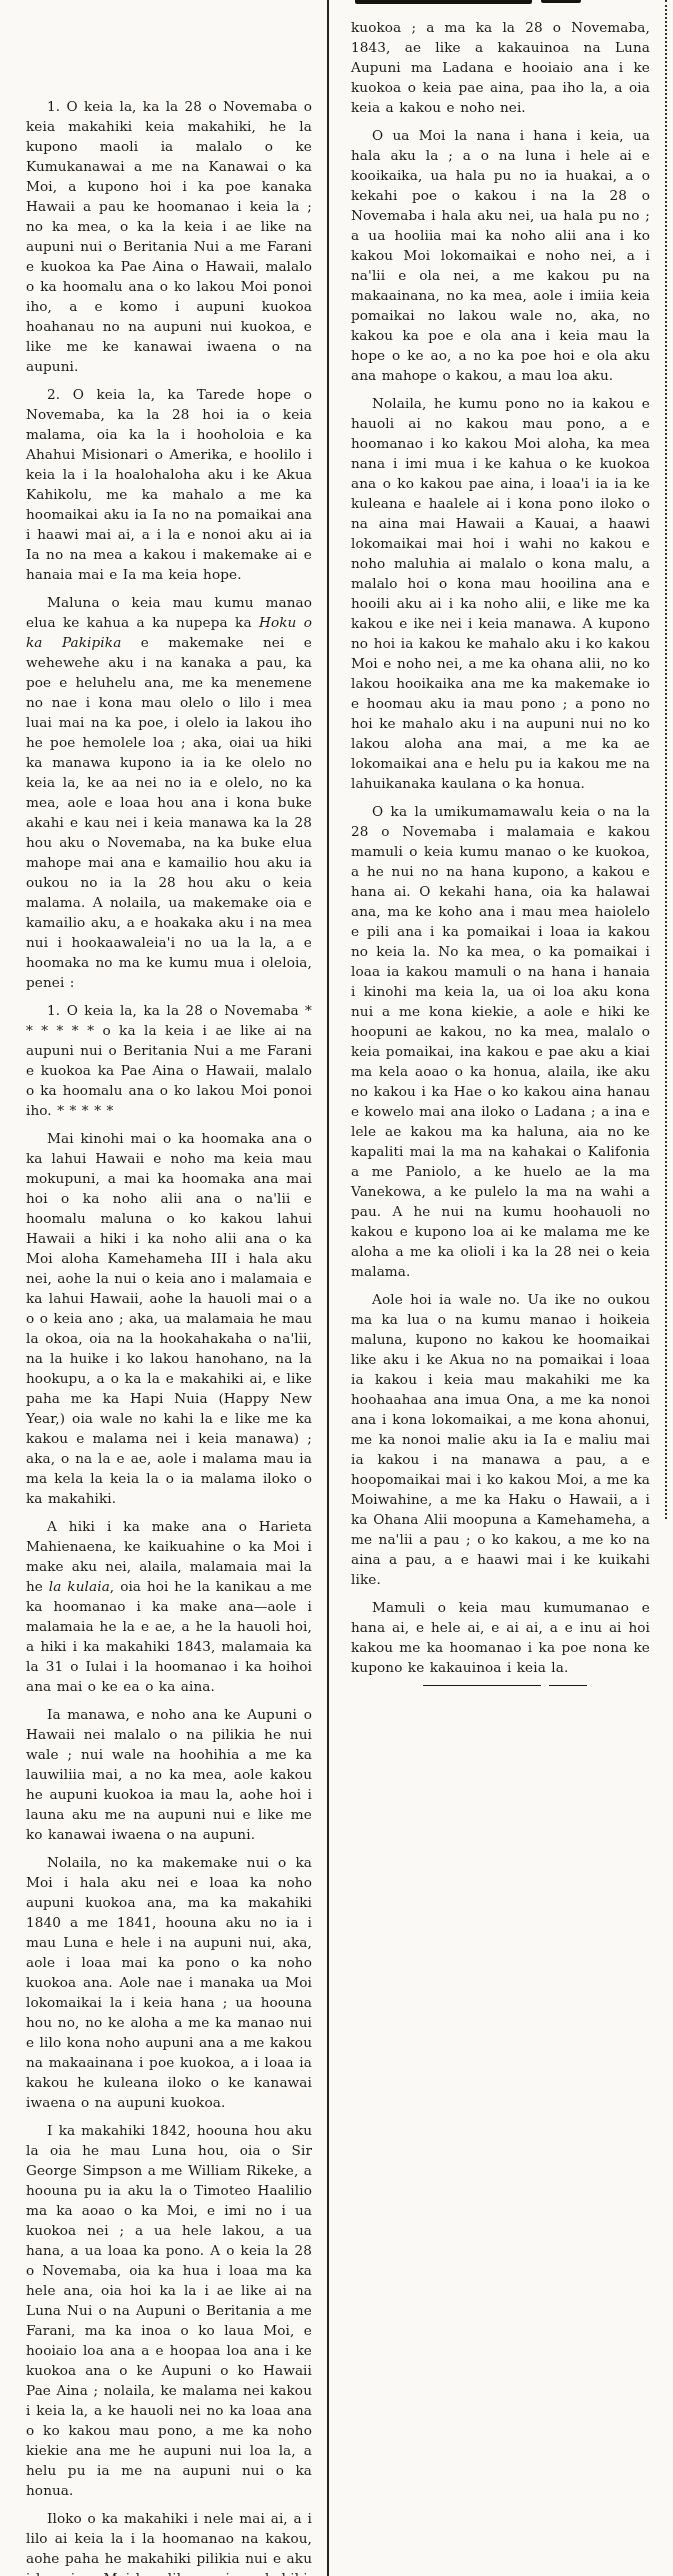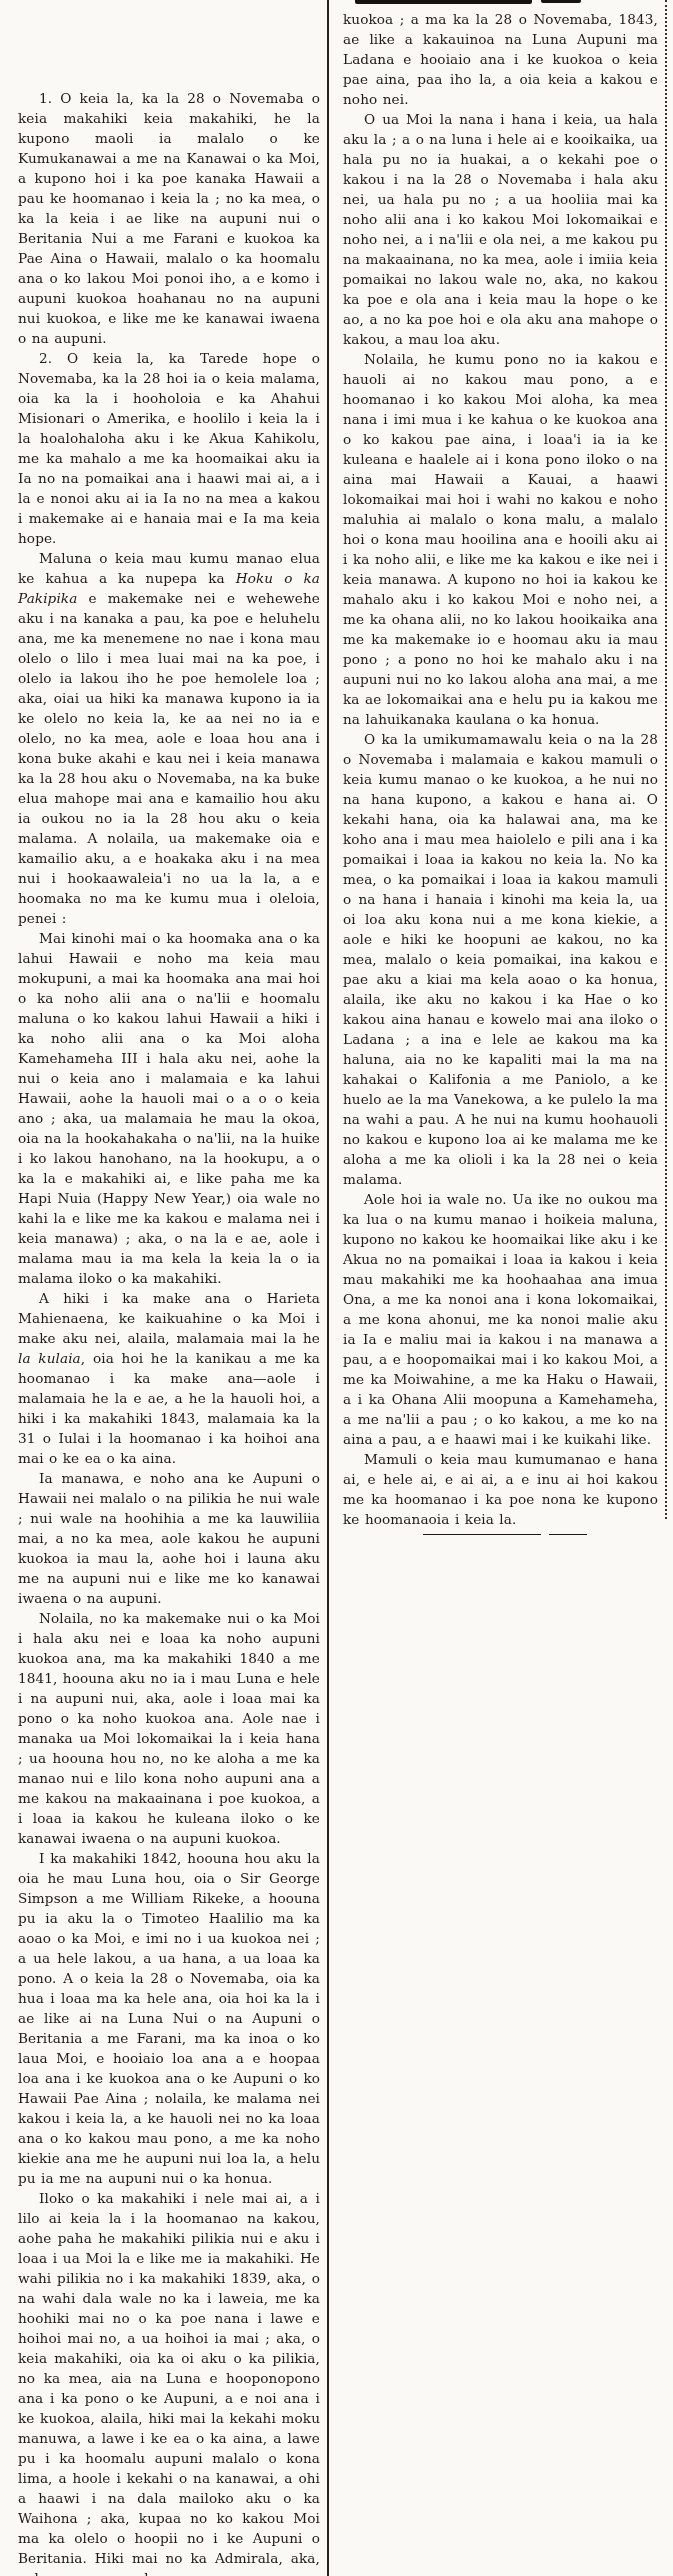--- a/index.html
+++ b/index.html
@@ -19,21 +19,21 @@
   .col {
     position: absolute;
     text-align: justify;
     font-size: 13.6px;
     line-height: 20px;
     letter-spacing: 0.1px;
     word-spacing: 1px;
   }
   #left-col  { left: 18px;  top: 88px; width: 302px; }
   #right-col { left: 343px; top: 9px;  width: 315px; }
-  .para { margin: 0; text-indent: 21px; }
+  .para { margin: 8px; text-indent: 21px; }
   .para.no-indent { text-indent: 0; }
   .it { font-style: italic; }
   .manicule {
     font-family: "DejaVu Sans", sans-serif;
     font-weight: bold;
     letter-spacing: 0;
   }
   .center-rule {
     position: absolute;
     left: 327px; top: 0;
@@ -71,35 +71,36 @@
   <div id="frag-a" class="frag"></div>
   <div id="frag-b" class="frag"></div>
 
   <div class="center-rule"></div>
   <div class="edge-rule"></div>
 
   <div id="left-col" class="col">
       <p class="para"><span>1. O keia la, ka la 28 o Novemaba o keia makahiki keia makahiki, he la kupono maoli ia malalo o ke Kumukanawai a me na Kanawai o ka Moi, a kupono hoi i ka poe kanaka Hawaii a pau ke hoomanao i keia la ; no ka mea, o ka la keia i ae like na aupuni nui o Beritania Nui a me Farani e kuokoa ka Pae Aina o Hawaii, malalo o ka hoomalu ana o ko lakou Moi ponoi iho, a e komo i aupuni kuokoa hoahanau no na aupuni nui kuokoa, e like me ke kanawai iwaena o na aupuni.</span></p>
       <p class="para"><span>2. O keia la, ka Tarede hope o Novemaba, ka la 28 hoi ia o keia malama, oia ka la i hooholoia e ka Ahahui Misionari o Amerika, e hoolilo i keia la i la hoalohaloha aku i ke Akua Kahikolu, me ka mahalo a me ka hoomaikai aku ia Ia no na pomaikai ana i haawi mai ai, a i la e nonoi aku ai ia Ia no na mea a kakou i makemake ai e hanaia mai e Ia ma keia hope.</span></p>
       <p class="para"><span>Maluna o keia mau kumu manao elua ke kahua a ka nupepa ka </span><span class="it">Hoku o ka Pakipika</span><span> e makemake nei e wehewehe aku i na kanaka a pau, ka poe e heluhelu ana, me ka menemene no nae i kona mau olelo o lilo i mea luai mai na ka poe, i olelo ia lakou iho he poe hemolele loa ; aka, oiai ua hiki ka manawa kupono ia ia ke olelo no keia la, ke aa nei no ia e olelo, no ka mea, aole e loaa hou ana i kona buke akahi e kau nei i keia manawa ka la 28 hou aku o Novemaba, na ka buke elua mahope mai ana e kamailio hou aku ia oukou no ia la 28 hou aku o keia malama. A nolaila, ua makemake oia e kamailio aku, a e hoakaka aku i na mea nui i hookaawaleia'i no ua la la, a e hoomaka no ma ke kumu mua i oleloia, penei :</span></p>
+      <p class="para"><span>1. O keia la, ka la 28 o Novemaba  *   *   *   *   *   *   o ka la keia i ae like ai na aupuni nui o Beritania Nui a me Farani e kuokoa ka Pae Aina o Hawaii, malalo o ka hoomalu ana o ko lakou Moi ponoi iho.   *   *   *   *   *</span></p>
       <p class="para"><span>Mai kinohi mai o ka hoomaka ana o ka lahui Hawaii e noho ma keia mau mokupuni, a mai ka hoomaka ana mai hoi o ka noho alii ana o na'lii e hoomalu maluna o ko kakou lahui Hawaii a hiki i ka noho alii ana o ka Moi aloha Kamehameha III i hala aku nei, aohe la nui o keia ano i malamaia e ka lahui Hawaii, aohe la hauoli mai o a o o keia ano ; aka, ua malamaia he mau la okoa, oia na la hookahakaha o na'lii, na la huike i ko lakou hanohano, na la hookupu, a o ka la e makahiki ai, e like paha me ka Hapi Nuia (Happy New Year,) oia wale no kahi la e like me ka kakou e malama nei i keia manawa) ; aka, o na la e ae, aole i malama mau ia ma kela la keia la o ia malama iloko o ka makahiki.</span></p>
       <p class="para"><span>A hiki i ka make ana o Harieta Mahienaena, ke kaikuahine o ka Moi i make aku nei, alaila, malamaia mai la he </span><span class="it">la kulaia</span><span>, oia hoi he la kanikau a me ka hoomanao i ka make ana—aole i malamaia he la e ae, a he la hauoli hoi, a hiki i ka makahiki 1843, malamaia ka la 31 o Iulai i la hoomanao i ka hoihoi ana mai o ke ea o ka aina.</span></p>
       <p class="para"><span>Ia manawa, e noho ana ke Aupuni o Hawaii nei malalo o na pilikia he nui wale ; nui wale na hoohihia a me ka lauwiliia mai, a no ka mea, aole kakou he aupuni kuokoa ia mau la, aohe hoi i launa aku me na aupuni nui e like me ko kanawai iwaena o na aupuni.</span></p>
       <p class="para"><span>Nolaila, no ka makemake nui o ka Moi i hala aku nei e loaa ka noho aupuni kuokoa ana, ma ka makahiki 1840 a me 1841, hoouna aku no ia i mau Luna e hele i na aupuni nui, aka, aole i loaa mai ka pono o ka noho kuokoa ana. Aole nae i manaka ua Moi lokomaikai la i keia hana ; ua hoouna hou no, no ke aloha a me ka manao nui e lilo kona noho aupuni ana a me kakou na makaainana i poe kuokoa, a i loaa ia kakou he kuleana iloko o ke kanawai iwaena o na aupuni kuokoa.</span></p>
       <p class="para"><span>I ka makahiki 1842, hoouna hou aku la oia he mau Luna hou, oia o Sir George Simpson a me William Rikeke, a hoouna pu ia aku la o Timoteo Haalilio ma ka aoao o ka Moi, e imi no i ua kuokoa nei ; a ua hele lakou, a ua hana, a ua loaa ka pono. A o keia la 28 o Novemaba, oia ka hua i loaa ma ka hele ana, oia hoi ka la i ae like ai na Luna Nui o na Aupuni o Beritania a me Farani, ma ka inoa o ko laua Moi, e hooiaio loa ana a e hoopaa loa ana i ke kuokoa ana o ke Aupuni o ko Hawaii Pae Aina ; nolaila, ke malama nei kakou i keia la, a ke hauoli nei no ka loaa ana o ko kakou mau pono, a me ka noho kiekie ana me he aupuni nui loa la, a helu pu ia me na aupuni nui o ka honua.</span></p>
       <p class="para"><span>Iloko o ka makahiki i nele mai ai, a i lilo ai keia la i la hoomanao na kakou, aohe paha he makahiki pilikia nui e aku i loaa i ua Moi la e like me ia makahiki. He wahi pilikia no i ka makahiki 1839, aka, o na wahi dala wale no ka i laweia, me ka hoohiki mai no o ka poe nana i lawe e hoihoi mai no, a ua hoihoi ia mai ; aka, o keia makahiki, oia ka oi aku o ka pilikia, no ka mea, aia na Luna e hooponopono ana i ka pono o ke Aupuni, a e noi ana i ke kuokoa, alaila, hiki mai la kekahi moku manuwa, a lawe i ke ea o ka aina, a lawe pu i ka hoomalu aupuni malalo o kona lima, a hoole i kekahi o na kanawai, a ohi a haawi i na dala mailoko aku o ka Waihona ; aka, kupaa no ko kakou Moi ma ka olelo o hoopii no i ke Aupuni o Beritania. Hiki mai no ka Admirala, aka, aole no maopopo ke</span></p>
     </div>
 
   <div id="right-col" class="col">
   <p class="para no-indent"><span>kuokoa ; a ma ka la 28 o Novemaba, 1843, ae like a kakauinoa na Luna Aupuni ma Ladana e hooiaio ana i ke kuokoa o keia pae aina, paa iho la, a oia keia a kakou e noho nei.</span></p>
       <p class="para"><span>O ua Moi la nana i hana i keia, ua hala aku la ; a o na luna i hele ai e kooikaika, ua hala pu no ia huakai, a o kekahi poe o kakou i na la 28 o Novemaba i hala aku nei, ua hala pu no ; a ua hooliia mai ka noho alii ana i ko kakou Moi lokomaikai e noho nei, a i na'lii e ola nei, a me kakou pu na makaainana, no ka mea, aole i imiia keia pomaikai no lakou wale no, aka, no kakou ka poe e ola ana i keia mau la hope o ke ao, a no ka poe hoi e ola aku ana mahope o kakou, a mau loa aku.</span></p>
       <p class="para"><span>Nolaila, he kumu pono no ia kakou e hauoli ai no kakou mau pono, a e hoomanao i ko kakou Moi aloha, ka mea nana i imi mua i ke kahua o ke kuokoa ana o ko kakou pae aina, i loaa'i ia ia ke kuleana e haalele ai i kona pono iloko o na aina mai Hawaii a Kauai, a haawi lokomaikai mai hoi i wahi no kakou e noho maluhia ai malalo o kona malu, a malalo hoi o kona mau hooilina ana e hooili aku ai i ka noho alii, e like me ka kakou e ike nei i keia manawa. A kupono no hoi ia kakou ke mahalo aku i ko kakou Moi e noho nei, a me ka ohana alii, no ko lakou hooikaika ana me ka makemake io e hoomau aku ia mau pono ; a pono no hoi ke mahalo aku i na aupuni nui no ko lakou aloha ana mai, a me ka ae lokomaikai ana e helu pu ia kakou me na lahuikanaka kaulana o ka honua.</span></p>
       <p class="para"><span>O ka la umikumamawalu keia o na la 28 o Novemaba i malamaia e kakou mamuli o keia kumu manao o ke kuokoa, a he nui no na hana kupono, a kakou e hana ai. O kekahi hana, oia ka halawai ana, ma ke koho ana i mau mea haiolelo e pili ana i ka pomaikai i loaa ia kakou no keia la. No ka mea, o ka pomaikai i loaa ia kakou mamuli o na hana i hanaia i kinohi ma keia la, ua oi loa aku kona nui a me kona kiekie, a aole e hiki ke hoopuni ae kakou, no ka mea, malalo o keia pomaikai, ina kakou e pae aku a kiai ma kela aoao o ka honua, alaila, ike aku no kakou i ka Hae o ko kakou aina hanau e kowelo mai ana iloko o Ladana ; a ina e lele ae kakou ma ka haluna, aia no ke kapaliti mai la ma na kahakai o Kalifonia a me Paniolo, a ke huelo ae la ma Vanekowa, a ke pulelo la ma na wahi a pau. A he nui na kumu hoohauoli no kakou e kupono loa ai ke malama me ke aloha a me ka olioli i ka la 28 nei o keia malama.</span></p>
       <p class="para"><span>Aole hoi ia wale no. Ua ike no oukou ma ka lua o na kumu manao i hoikeia maluna, kupono no kakou ke hoomaikai like aku i ke Akua no na pomaikai i loaa ia kakou i keia mau makahiki me ka hoohaahaa ana imua Ona, a me ka nonoi ana i kona lokomaikai, a me kona ahonui, me ka nonoi malie aku ia Ia e maliu mai ia kakou i na manawa a pau, a e hoopomaikai mai i ko kakou Moi, a me ka Moiwahine, a me ka Haku o Hawaii, a i ka Ohana Alii moopuna a Kamehameha, a me na'lii a pau ; o ko kakou, a me ko na aina a pau, a e haawi mai i ke kuikahi like.</span></p>
-      <p class="para"><span>Mamuli o keia mau kumumanao e hana ai, e hele ai, e ai ai, a e inu ai hoi kakou me ka hoomanao i ka poe nona ke kupono ke hoomanaoia i keia la.</span></p>
+      <p class="para"><span>Mamuli o keia mau kumumanao e hana ai, e hele ai, e ai ai, a e inu ai hoi kakou me ka hoomanao i ka poe nona ke kupono ke kakauinoa i keia la.</span></p>
       <div class="end-rule">
         <span class="seg long"></span>
         <span class="seg short"></span>
       </div>
     </div>
 
 </div>
 
 
 </body></html>

